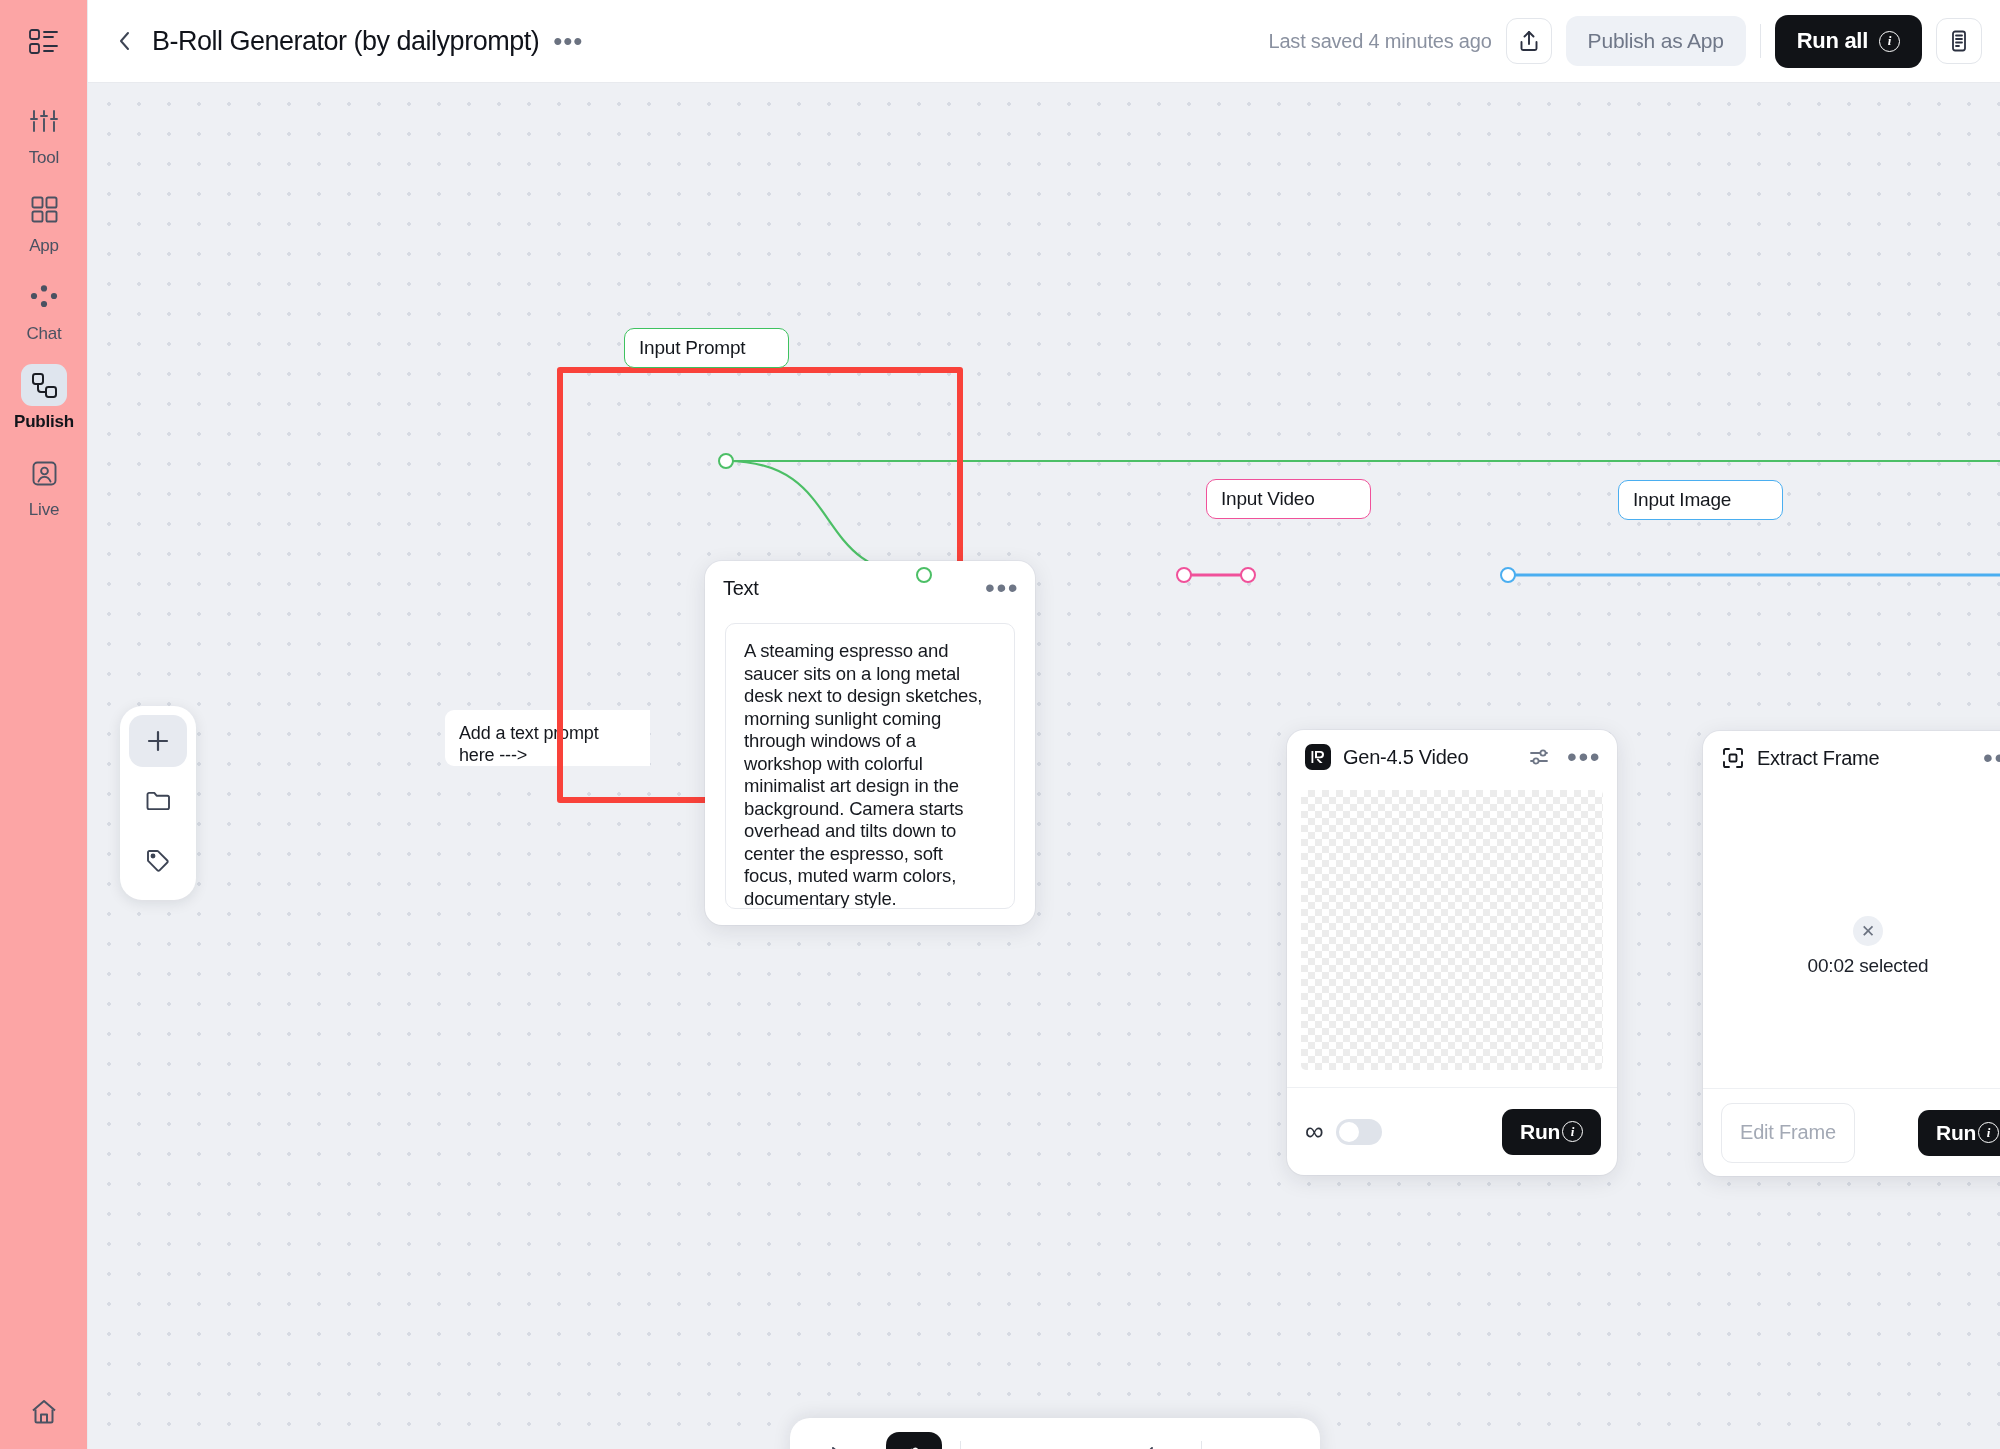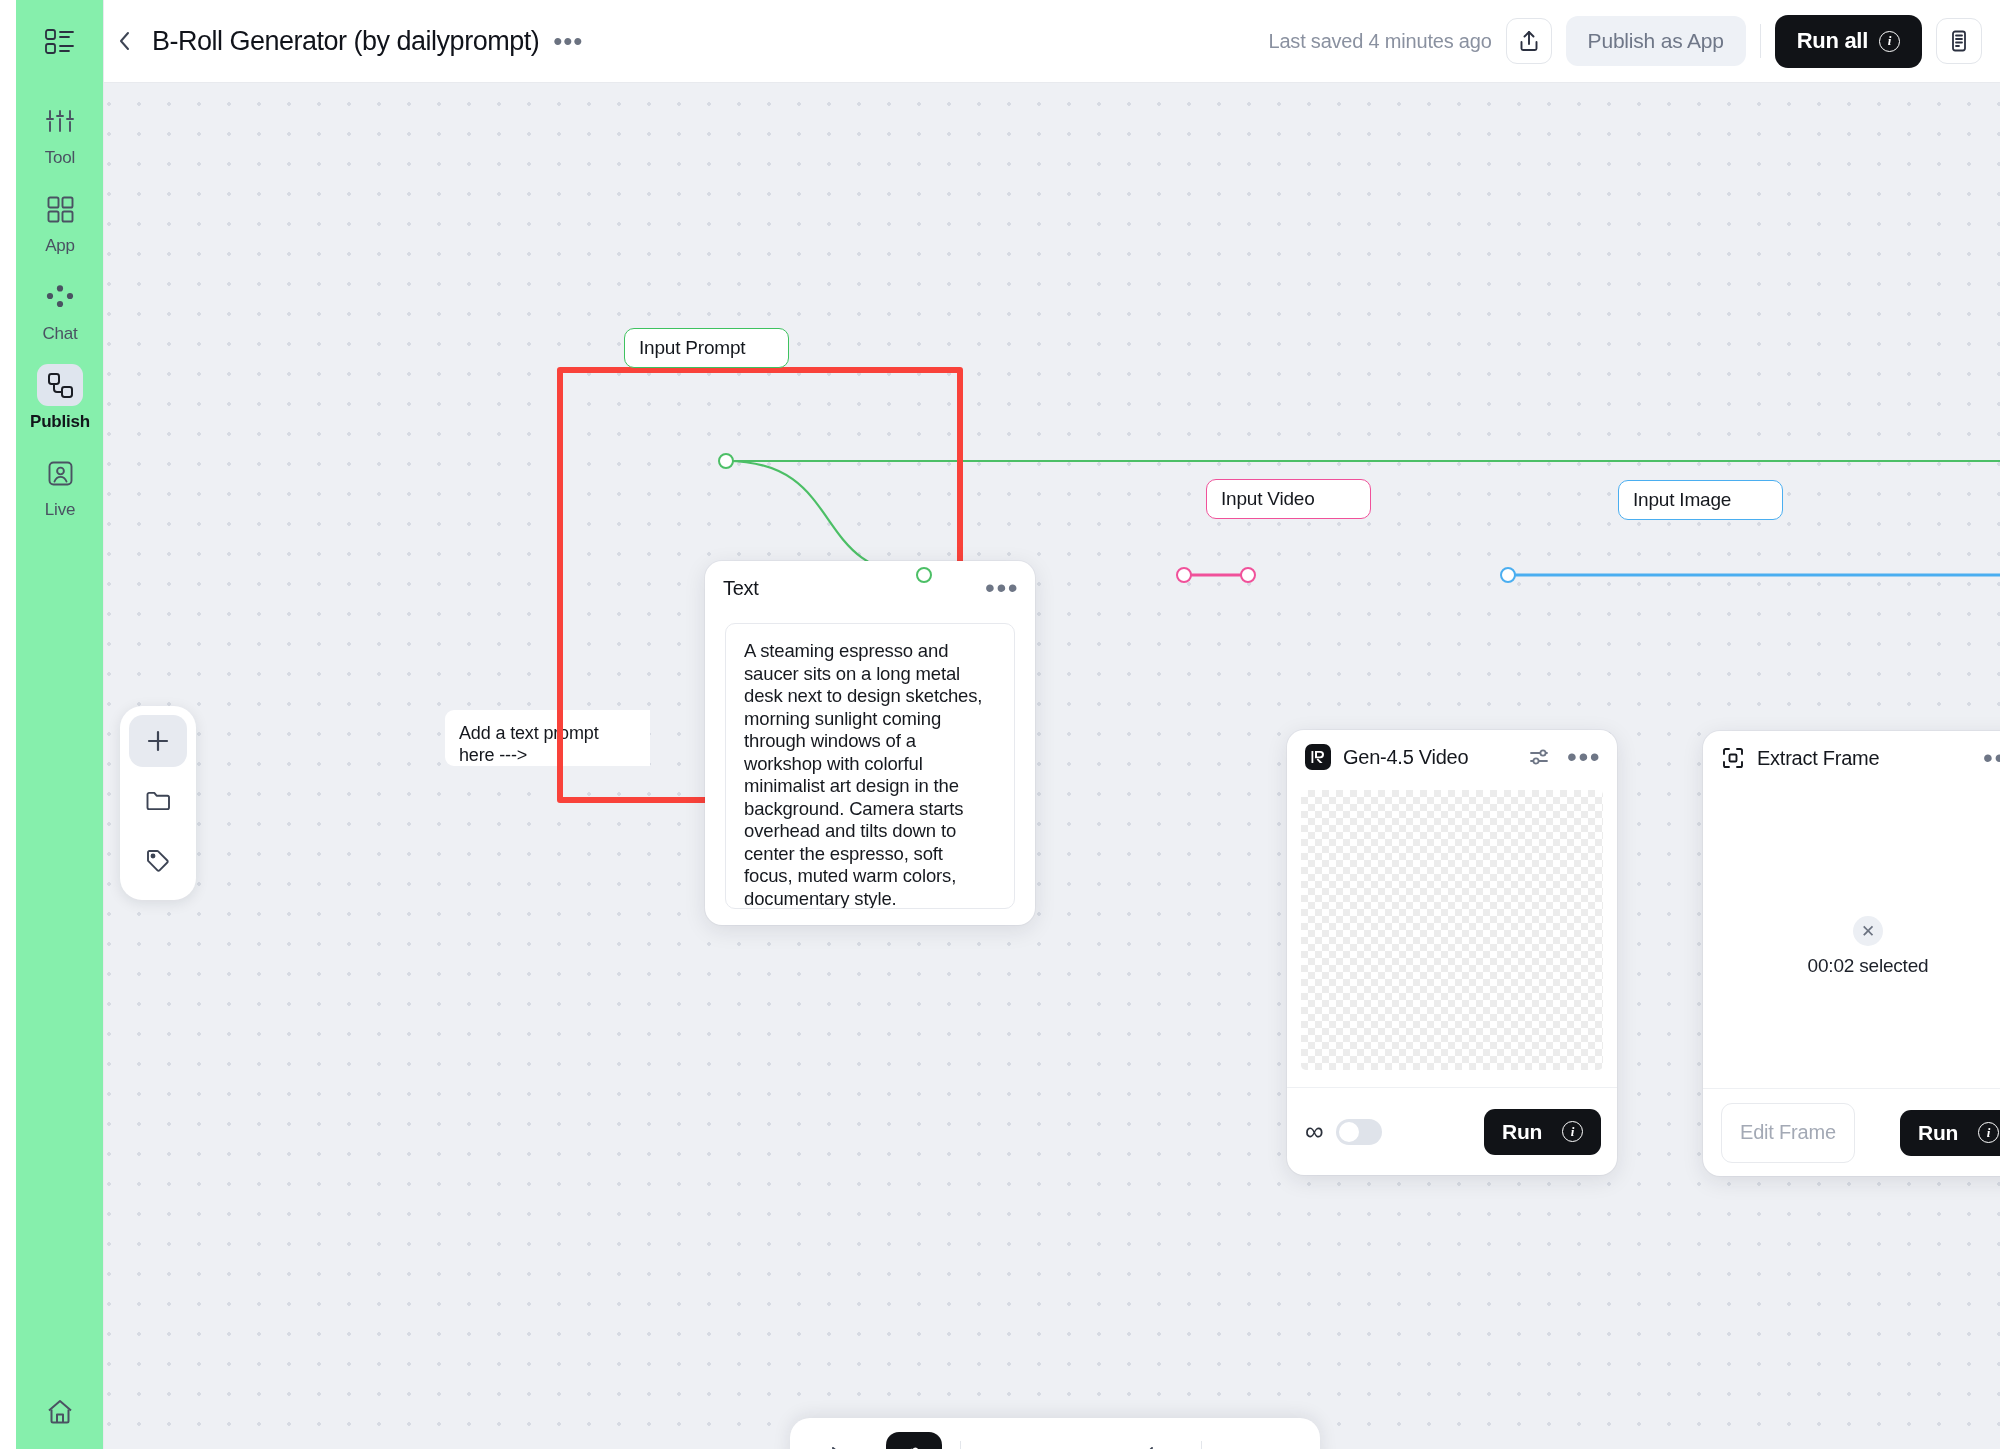--- a/index.html
+++ b/index.html
@@ -6,23 +6,23 @@
   html, body {
     width: 2000px; height: 1449px;
     font-family: "Liberation Sans", sans-serif;
     background: #ffffff;
     overflow: hidden;
   }
   #app { position: relative; width: 2000px; height: 1449px; }
 
   
   .rail {
-    position: absolute; left: 16px; top: 0;
+    position: absolute; left: 0; top: 0;
     width: 88px; height: 1449px;
-    background: #86efac;
+    background: #fca5a5;
     border-right: 1px solid #e8eaee;
     z-index: 40;
   }
   .rail-logo {
     position: absolute; left: 0; top: 0; width: 88px; height: 83px;
     display: flex; align-items: center; justify-content: center;
   }
   .rail-items { position: absolute; top: 100px; left: 0; width: 88px; }
   .rail-item {
     display: flex; flex-direction: column; align-items: center;
@@ -142,21 +142,21 @@
   .node-head {
     height: 54px; display: flex; align-items: center;
     padding: 0 16px 0 18px; gap: 12px;
   }
   .node-title { font-size: 20px; color: #14171d; letter-spacing: -.25px; }
   .node-head-actions { margin-left: auto; display: flex; align-items: center; gap: 16px; }
   .dots { color: #6e7686; font-size: 28px; line-height: 6px; letter-spacing: 1.5px; cursor: pointer; }
   .run-btn {
     height: 46px; padding: 0 18px; border-radius: 11px;
     background: #111317; color: #fff; font-size: 21px; font-weight: 600;
-    display: flex; align-items: center; gap: 20px; cursor: pointer;
+    display: flex; align-items: center; gap: 2px; cursor: pointer;
     border: none; letter-spacing: -.3px;
     font-family: "Liberation Sans", sans-serif;
   }
   .port {
     position: absolute; width: 16px; height: 16px; border-radius: 50%;
     background: #fff; z-index: 20;
   }
 
   
   #text-node { left: 596px; top: 478px; width: 330px; height: 364px; }

